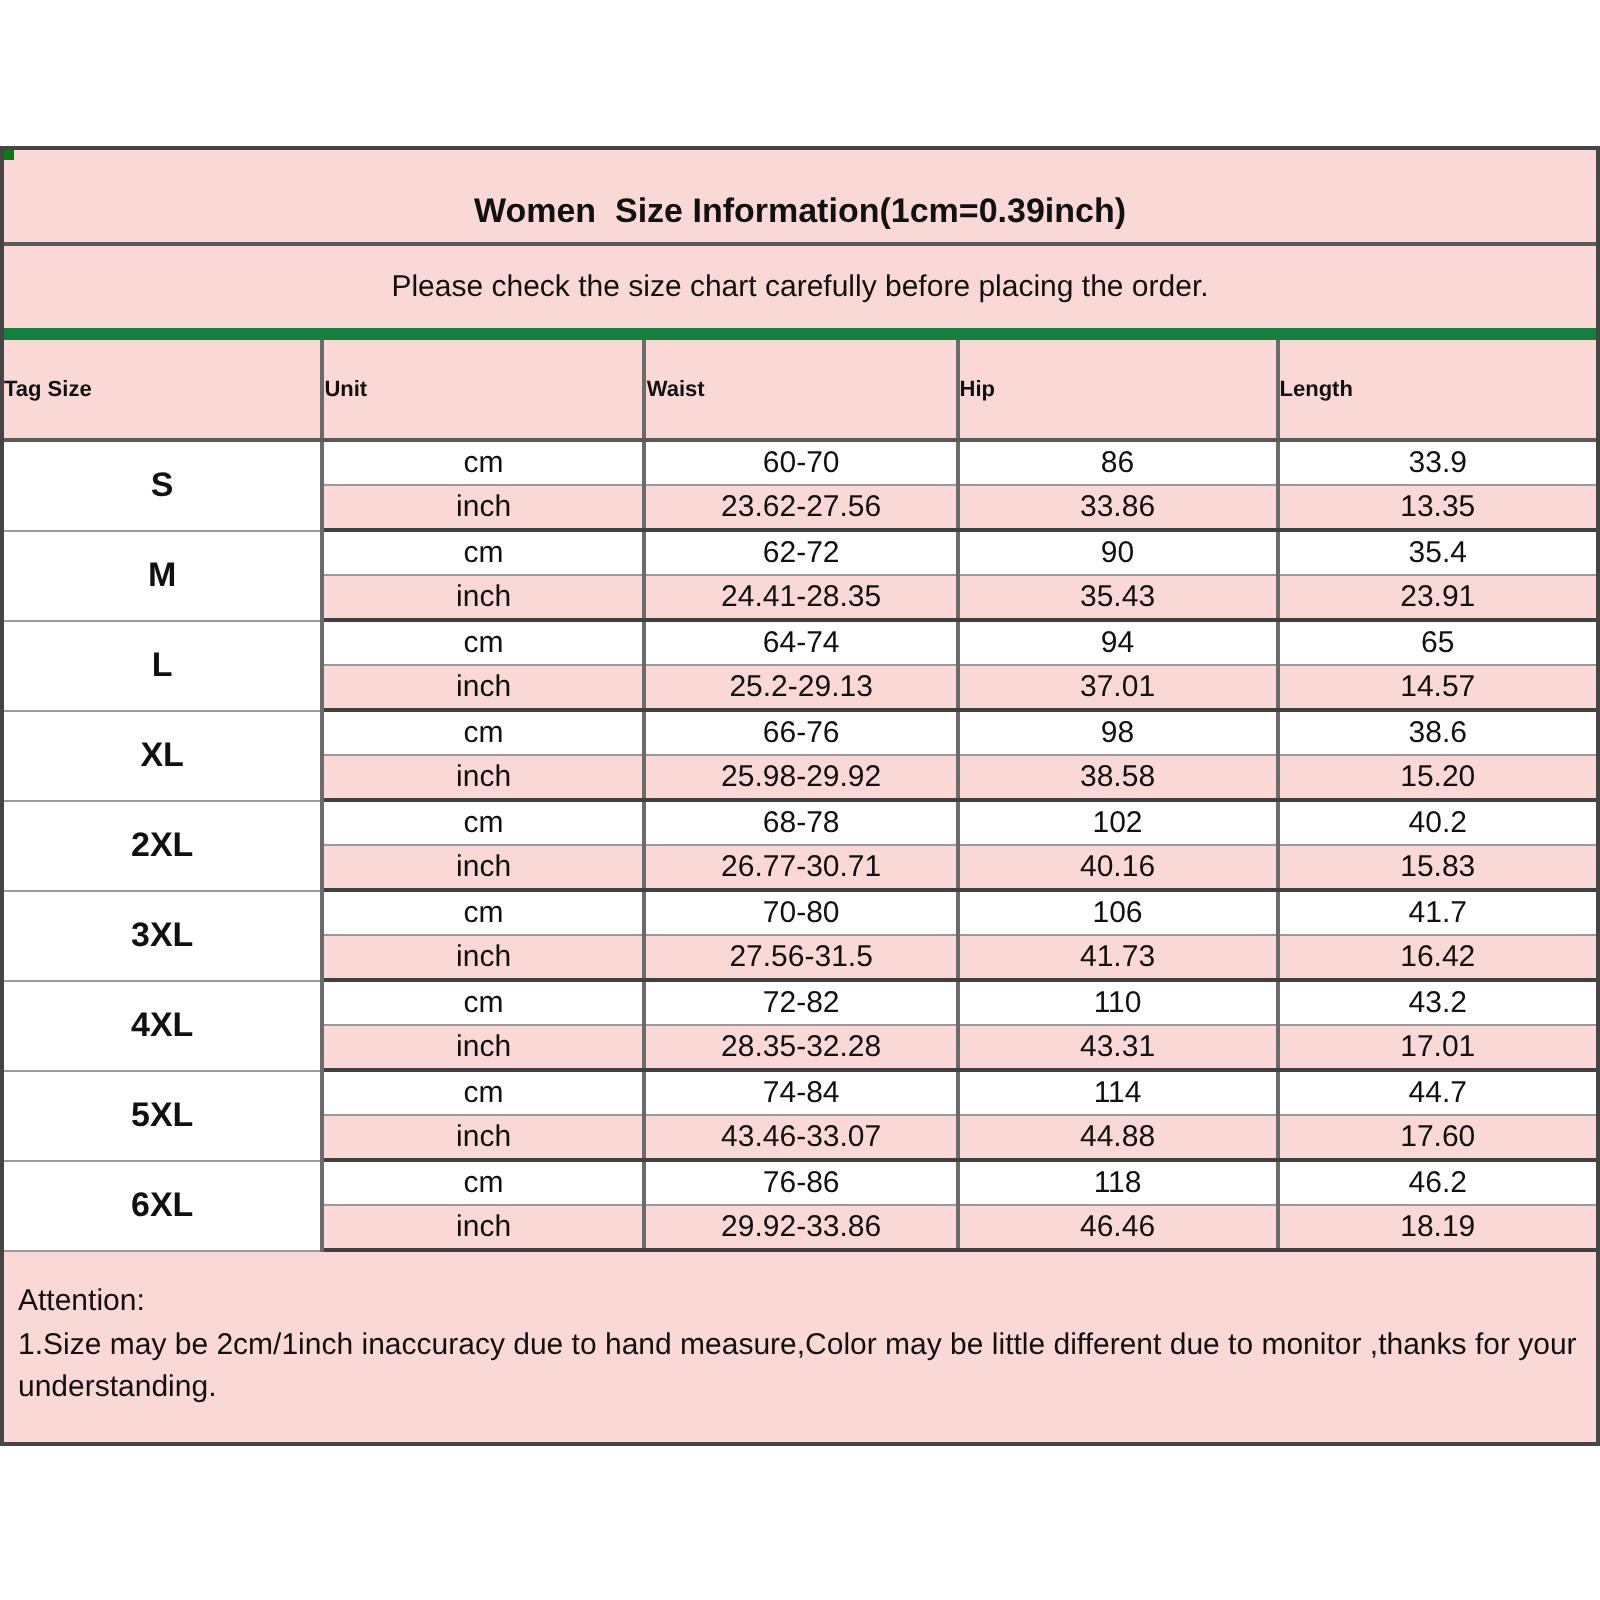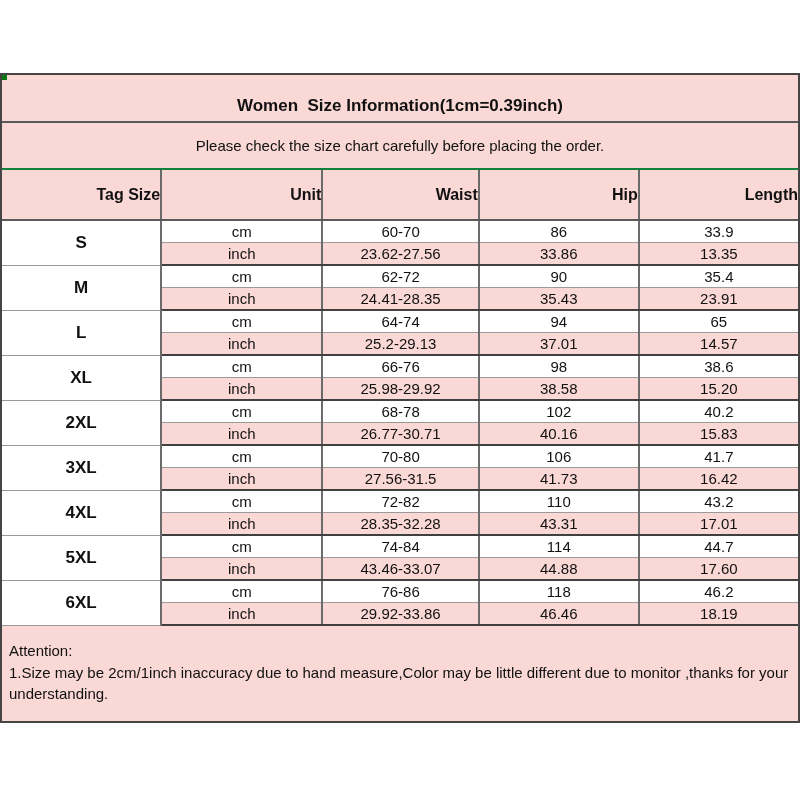--- a/index.html
+++ b/index.html
@@ -56,36 +56,36 @@
     border-bottom: 2px solid #5a5a5a;
   }
 
   .subtitle-row {
     height: 47px;
     flex: 0 0 47px;
     display: flex;
     align-items: center;
     justify-content: center;
     font-size: 15px;
-    border-bottom: 2px solid #15803d;
+    border-bottom: 6px solid #15803d;
   }
 
   table.size-table {
     border-collapse: collapse;
     width: 100%;
     table-layout: fixed;
     flex: 0 0 455px;
   }
 
   thead tr { height: 50px; }
 
   th {
-    font-size: 16px;
+    font-size: 11px;
     font-weight: bold;
-    text-align: right;
+    text-align: left;
     vertical-align: middle;
     border-right: 2px solid #6b6b6b;
     border-bottom: 2px solid #5a5a5a;
     padding: 0;
   }
   th:last-child { border-right: none; }
 
   tbody tr { height: 22.5px; }
 
   td {

